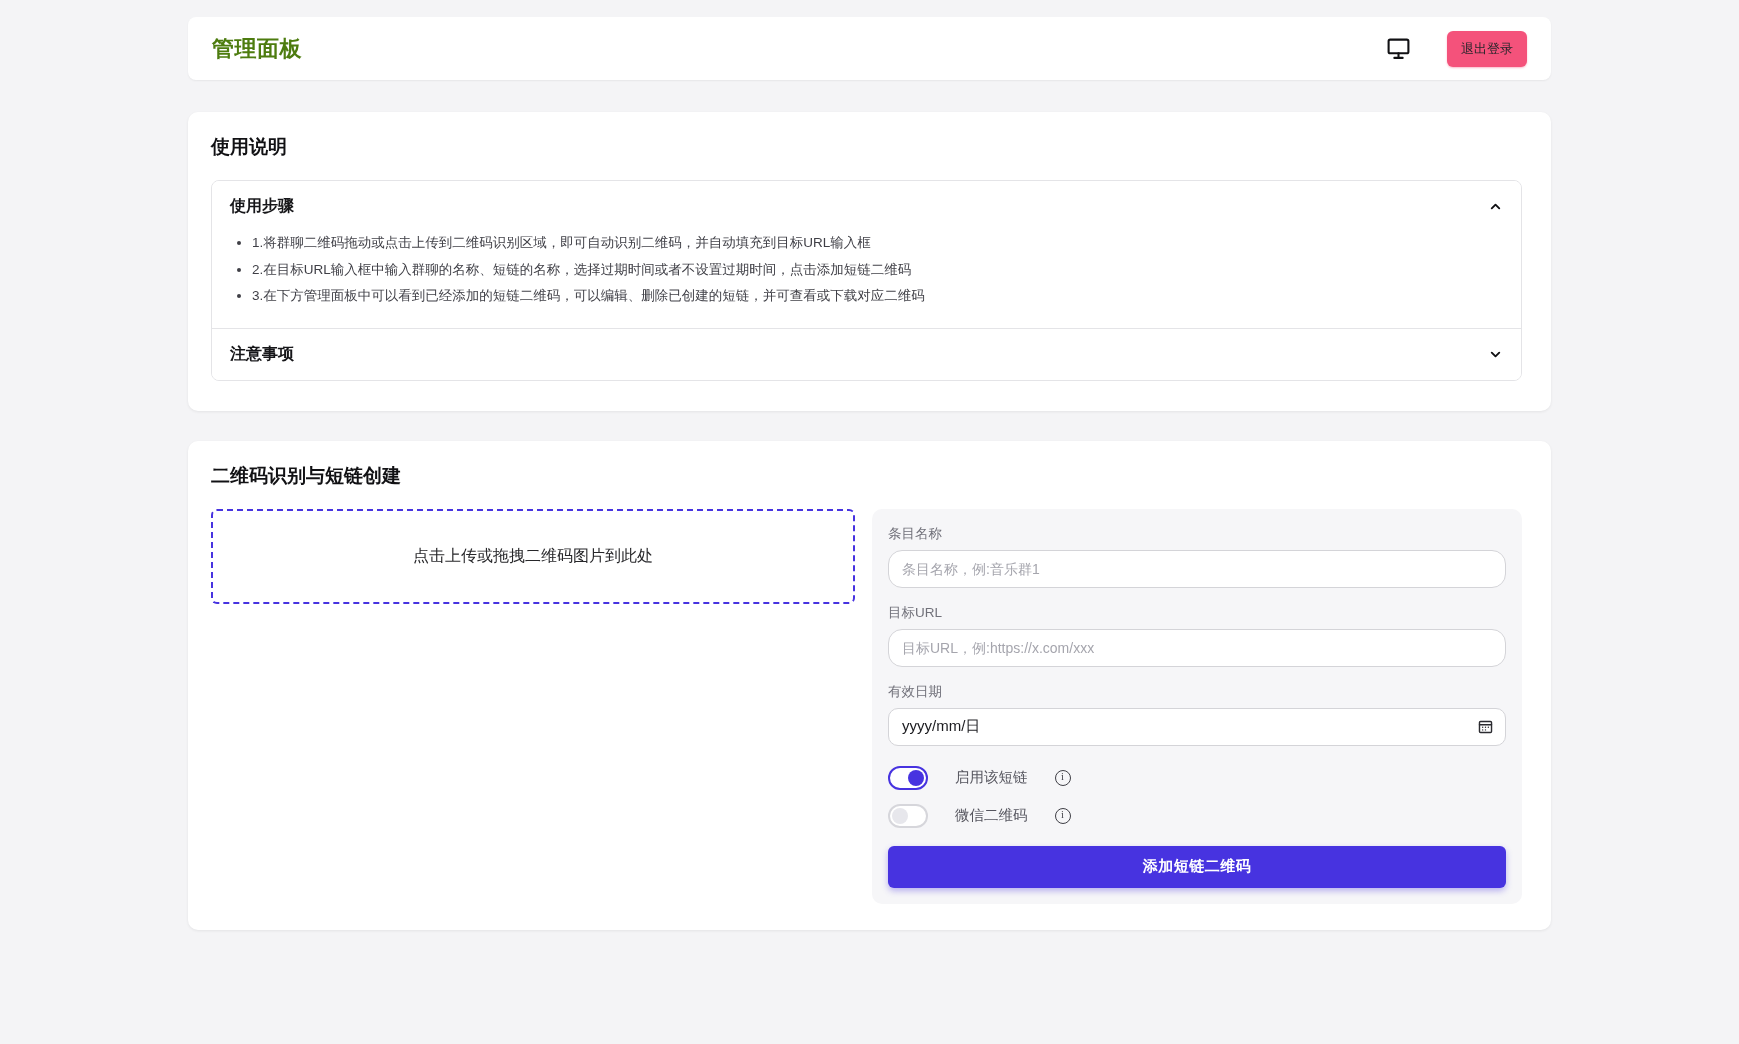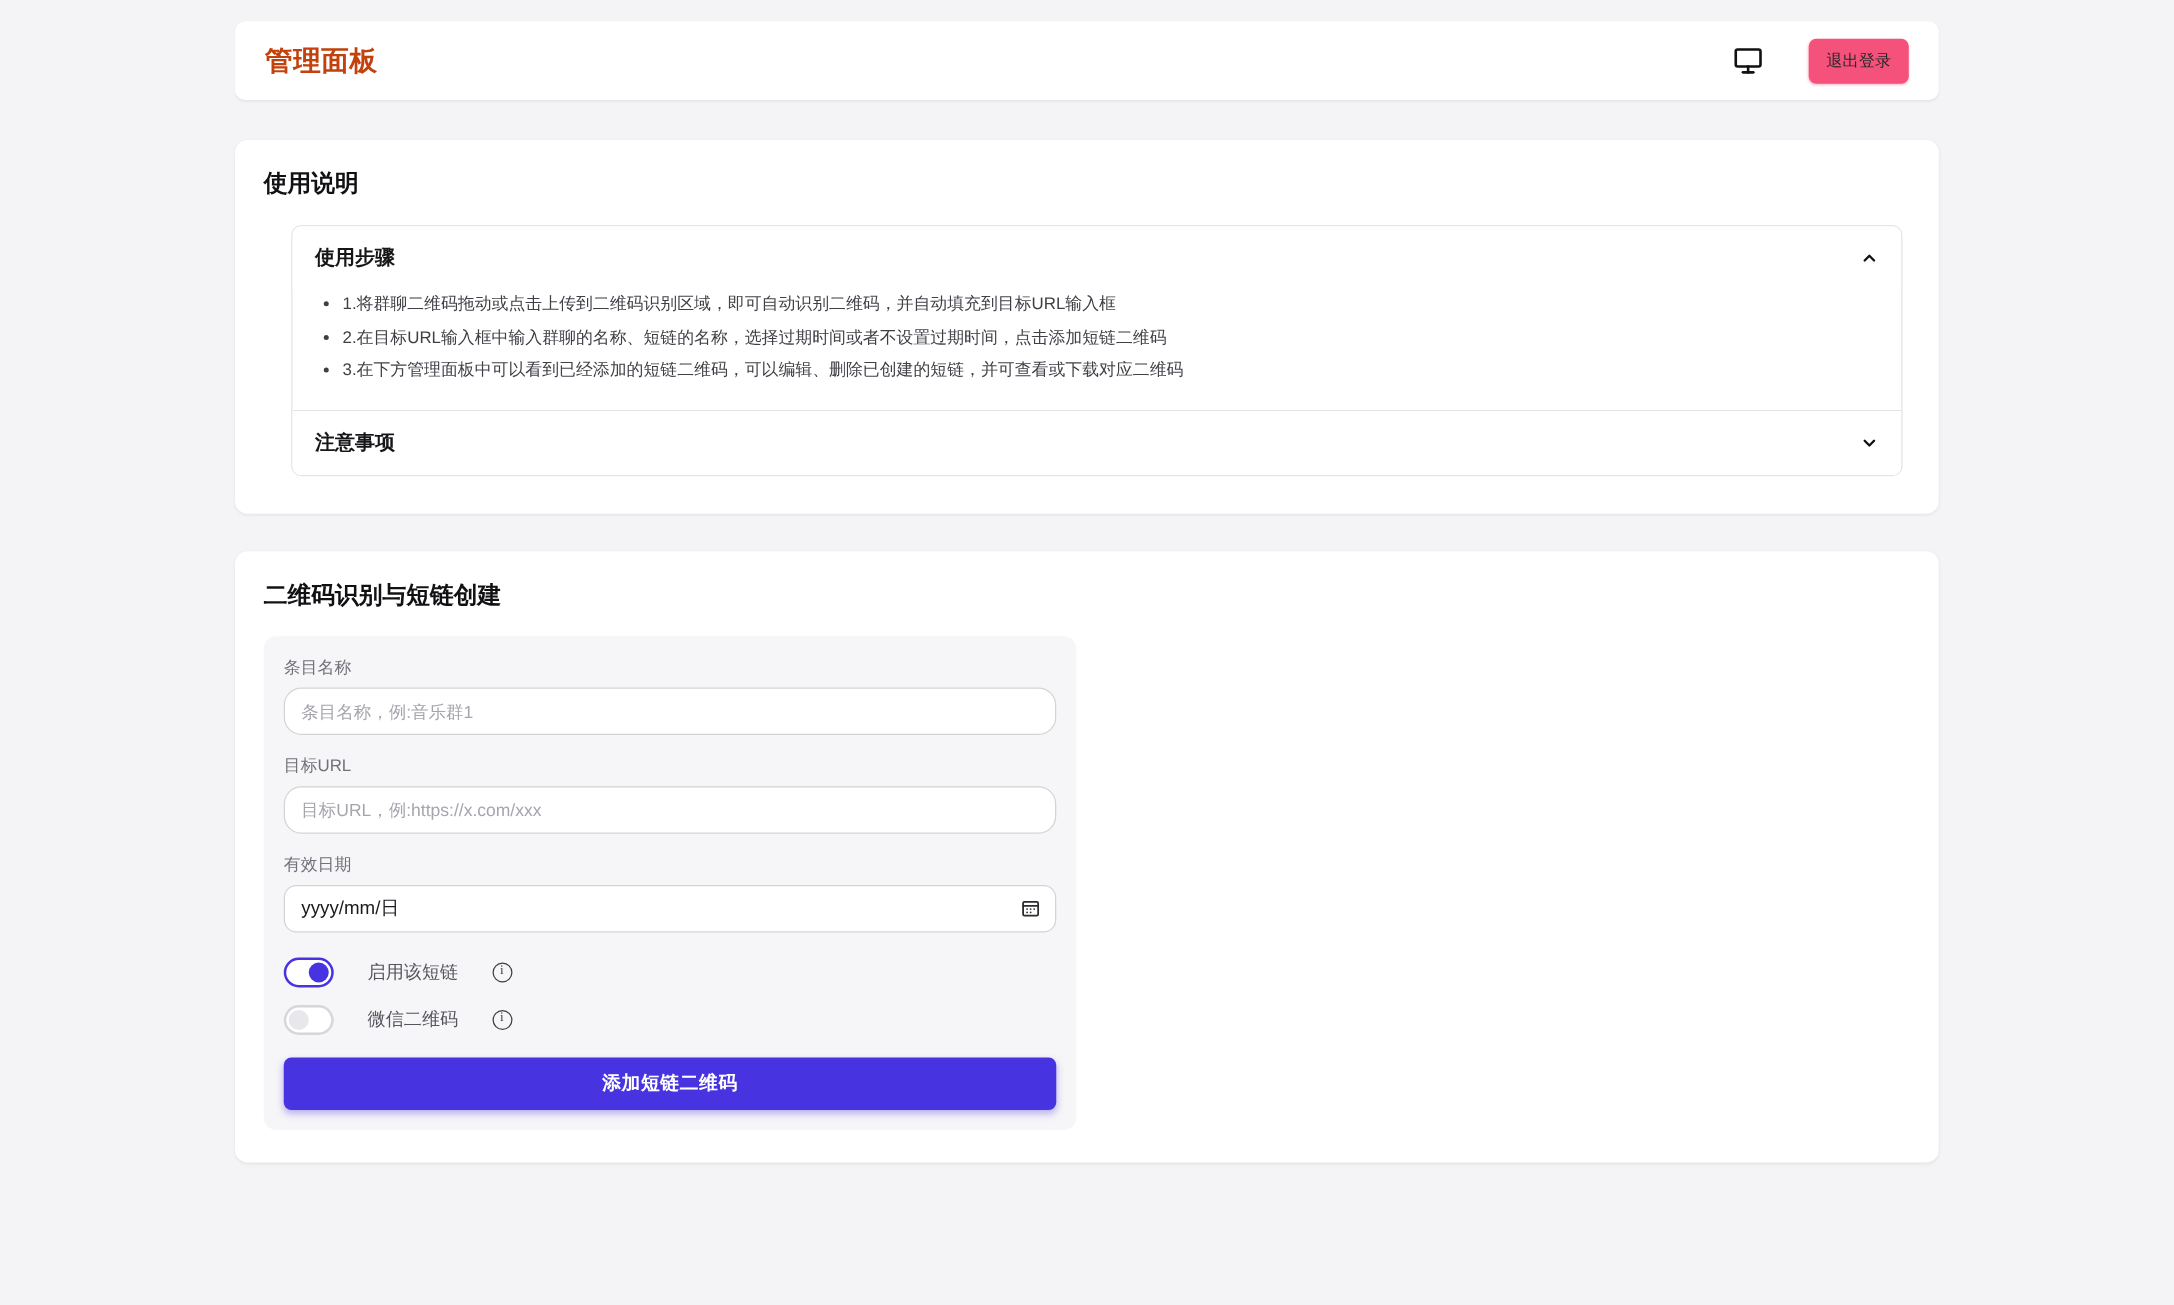--- a/index.html
+++ b/index.html
@@ -11,37 +11,37 @@
     color:#18181b;
   }
   .container { width:1363px; margin:0 auto; padding-top:17px; }
 
   
   .topbar {
     background:#fff; border-radius:8px; height:63px;
     display:flex; align-items:center; padding:0 24px;
     box-shadow:0 1px 2px rgba(0,0,0,.06);
   }
-  .topbar-title { font-size:22px; font-weight:bold; color:#c2410c; letter-spacing:.5px; }
+  .topbar-title { font-size:22px; font-weight:bold; color:#4d7c0f; letter-spacing:.5px; }
   .topbar-right { margin-left:auto; display:flex; align-items:center; gap:36px; }
   .device-icon { display:flex; align-items:center; }
   .logout-btn {
     background:#f4527b; color:#26262b; border:none; border-radius:6px;
     font-size:13px; padding:9px 14px; font-family:inherit; cursor:pointer;
     box-shadow:0 1px 2px rgba(244,82,123,.4);
   }
 
   
   .card { background:#fff; border-radius:10px; box-shadow:0 1px 3px rgba(0,0,0,.07); }
   .card-1 { margin-top:32px; padding:22px 29px 30px 23px; }
   .card-2 { margin-top:30px; padding:22px 29px 26px 23px; margin-bottom:24px; }
   .card-title { font-size:19px; font-weight:bold; color:#111114; margin:0 0 20px 0; }
 
   
-  .accordion { border:1px solid #e4e4e7; border-radius:8px; overflow:hidden;margin-left:22px; }
+  .accordion { border:1px solid #e4e4e7; border-radius:8px; overflow:hidden; }
   .acc-header {
     display:flex; align-items:center; justify-content:space-between;
     padding:15px 18px; cursor:pointer; background:#fff;
   }
   .acc-header-label { font-size:16px; font-weight:bold; color:#161619; }
   .chevron { display:flex; align-items:center; }
   .acc-body { padding:0 18px 14px 18px; }
   .acc-body ul { margin:2px 0 6px 0; padding-left:22px; }
   .acc-body li { font-size:13.5px; color:#3f3f46; margin-bottom:9px; line-height:1.3; }
   .acc-divider { border-top:1px solid #e4e4e7; }
@@ -141,20 +141,23 @@
         </span>
       </div>
     </div>
   </div>
 
   <div class="card card-2">
     <h2 class="card-title">二维码识别与短链创建</h2>
 
     <div class="creator-row">
 
+      <div class="upload-box">
+        <span>点击上传或拖拽二维码图片到此处</span>
+      </div>
 
       <div class="form-panel">
 
         <div class="fgroup">
           <label class="flabel">条目名称</label>
           <input class="tinput" type="text" placeholder="条目名称，例:音乐群1" style="">
         </div>
 
 
         <div class="fgroup">

